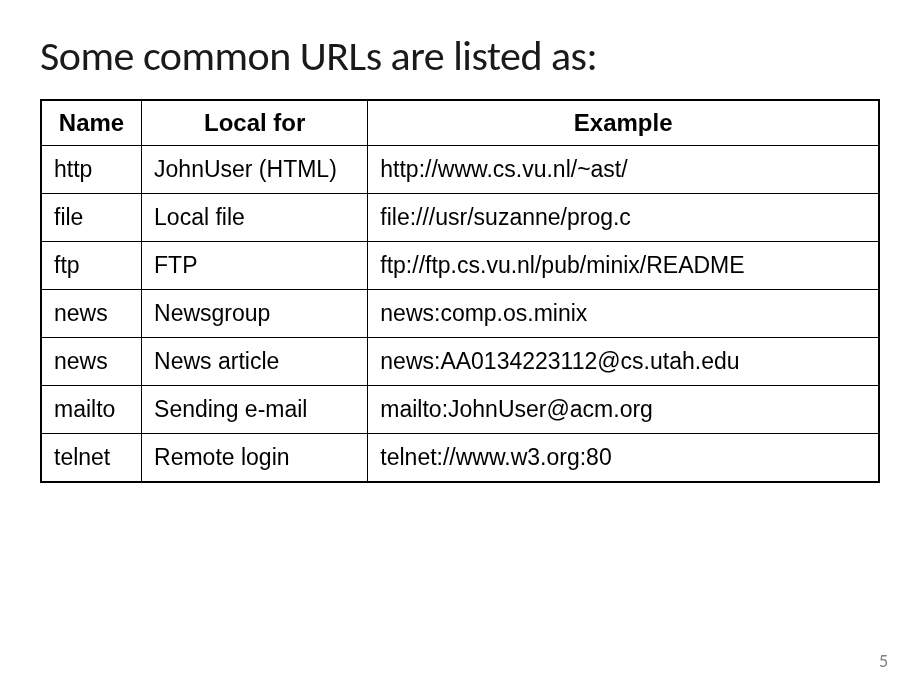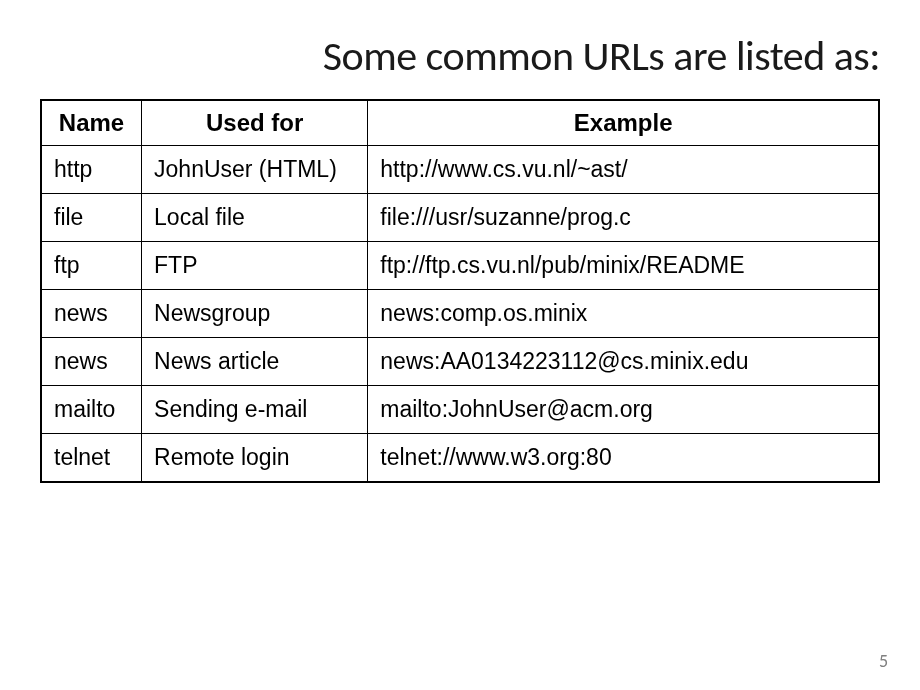--- a/index.html
+++ b/index.html
@@ -18,21 +18,21 @@
     .slide {
       width: 100%;
       height: 100%;
       padding: 30px 40px;
     }
     .title {
       font-family: Calibri, Arial, sans-serif;
       font-size: 42px;
       font-weight: 400;
       color: #1a1a1a;
-      text-align: right;
+      text-align: left;
       margin-bottom: 18px;
       letter-spacing: -0.5px;
     }
     .url-table {
       width: 100%;
       border-collapse: collapse;
       border: 2px solid #000;
     }
     .url-table th {
       border: 1.5px solid #000;
@@ -75,21 +75,21 @@
 </head>
 <body>
 
 <div class="slide">
   <h1 class="title">Some common URLs are listed as:</h1>
 
   <table class="url-table">
     <thead>
       <tr>
         <th class="col-name">Name</th>
-        <th class="col-usedfor">Used for</th>
+        <th class="col-usedfor">Local for</th>
         <th class="col-example">Example</th>
       </tr>
     </thead>
     <tbody>
       <tr>
         <td>http</td>
         <td>JohnUser (HTML)</td>
         <td>http://www.cs.vu.nl/~ast/</td>
       </tr>
       <tr>
@@ -103,21 +103,21 @@
         <td>ftp://ftp.cs.vu.nl/pub/minix/README</td>
       </tr>
       <tr>
         <td>news</td>
         <td>Newsgroup</td>
         <td>news:comp.os.minix</td>
       </tr>
       <tr>
         <td>news</td>
         <td>News article</td>
-        <td>news:AA0134223112@cs.minix.edu</td>
+        <td>news:AA0134223112@cs.utah.edu</td>
       </tr>
       <tr>
         <td>mailto</td>
         <td>Sending e-mail</td>
         <td>mailto:JohnUser@acm.org</td>
       </tr>
       <tr>
         <td>telnet</td>
         <td>Remote login</td>
         <td>telnet://www.w3.org:80</td>

